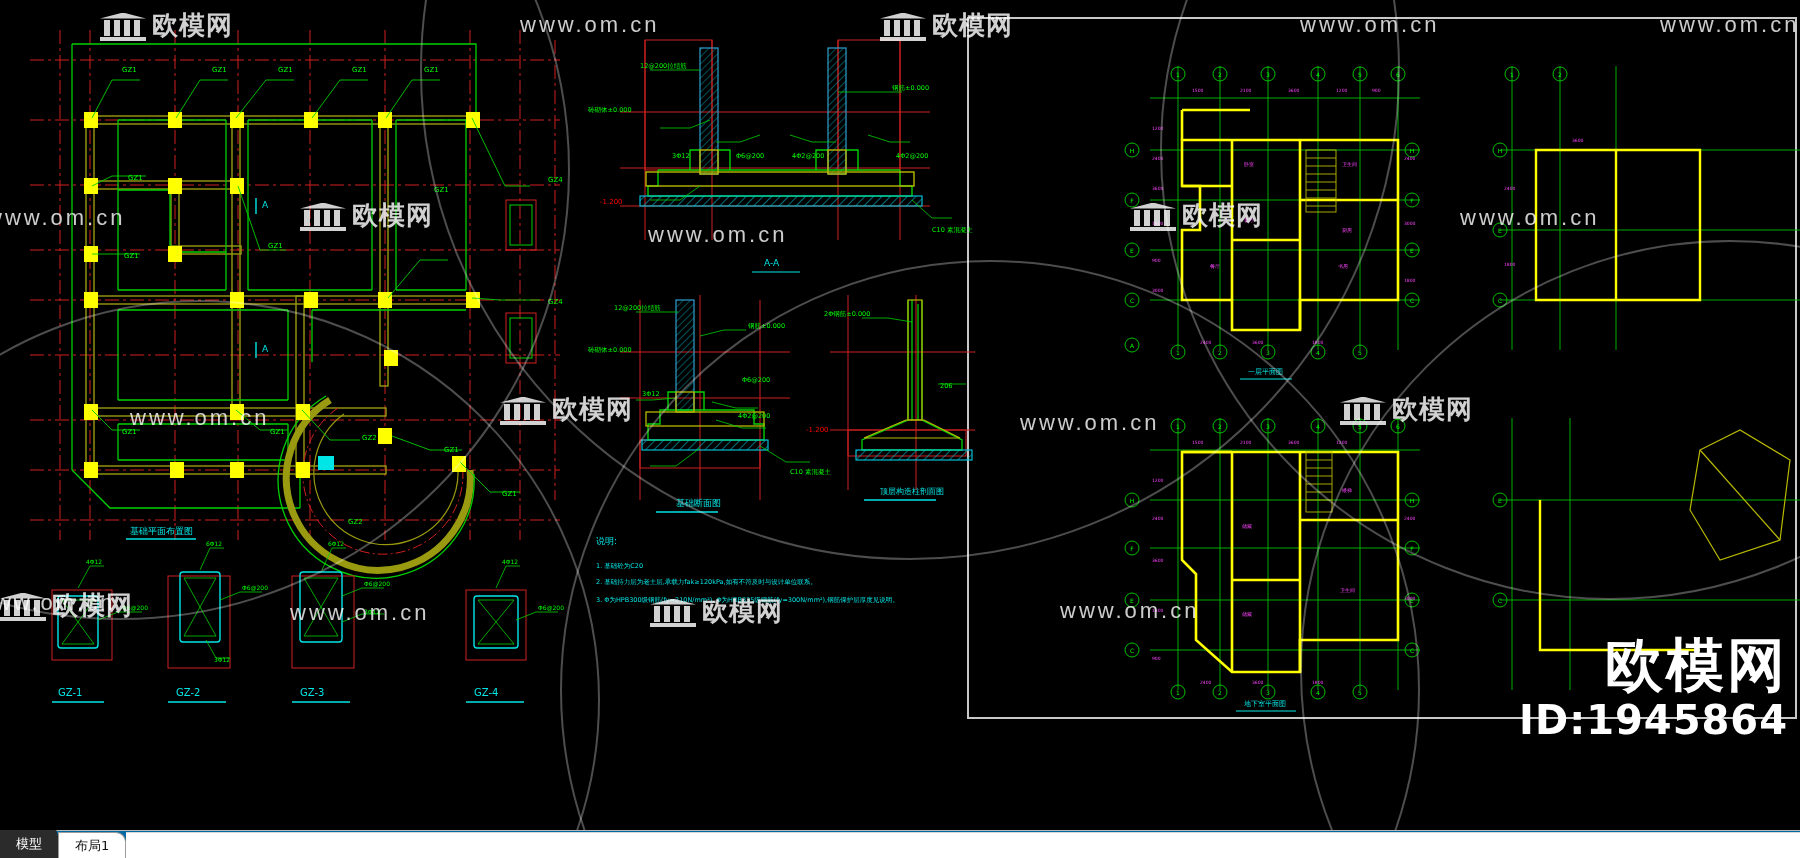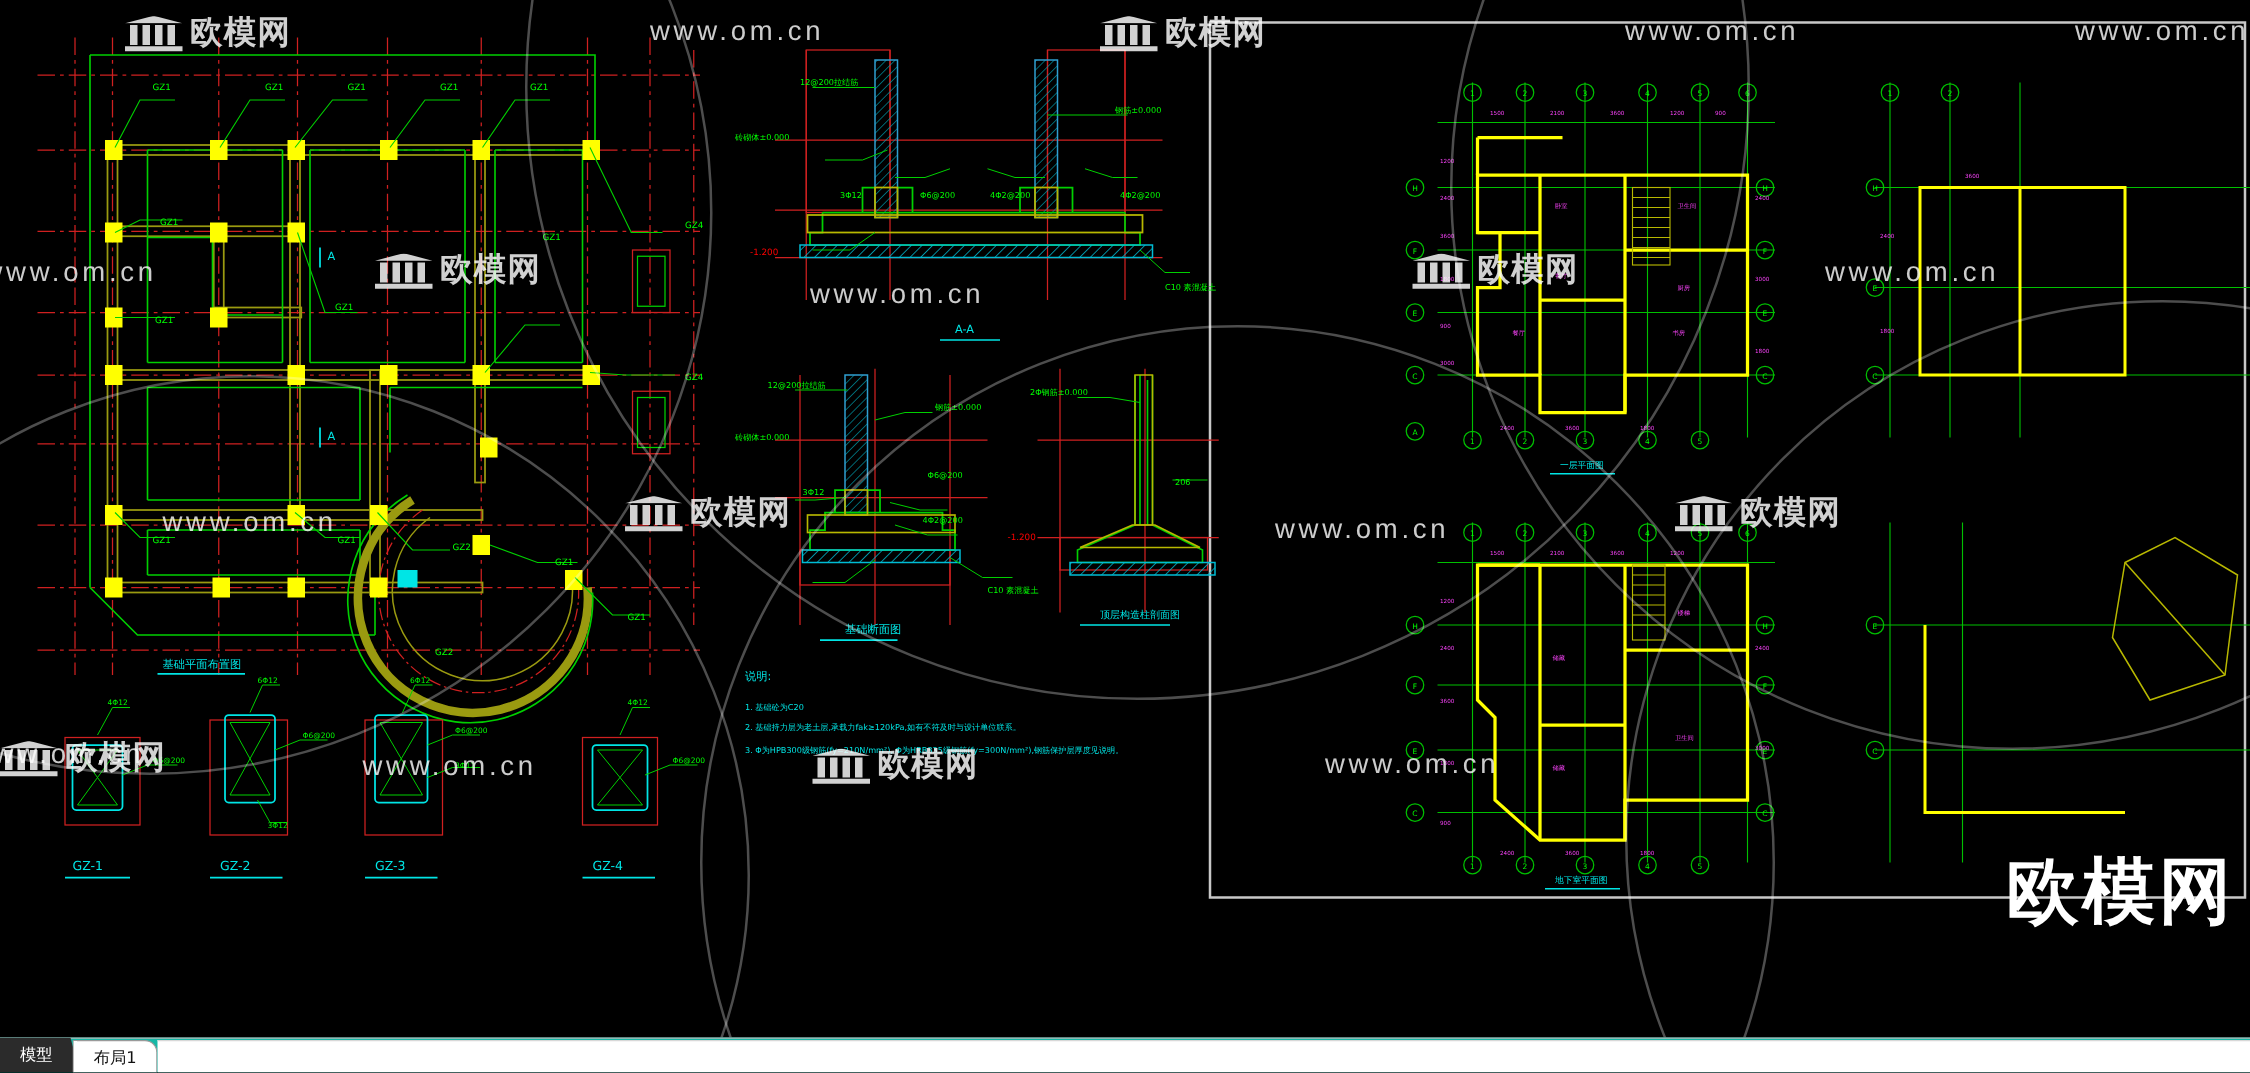--- a/index.html
+++ b/index.html
@@ -28,21 +28,21 @@
      font-family:"Liberation Sans", sans-serif; }
 
   .wm-big { position:absolute; right:12px; bottom:86px; text-align:right; pointer-events:none; }
   .wm-big .t1 { color:#fff; font-size:58px; font-weight:bold; letter-spacing:3px; font-family:"DejaVu Sans", sans-serif; line-height:1.05;}
   .wm-big .t2 { color:#fff; font-size:40px; font-weight:bold; letter-spacing:1px; font-family:"DejaVu Sans", sans-serif; line-height:1.2;}
 
   
   .swoosh { position:absolute; border-radius:50%; border:2px solid rgba(255,255,255,.30); }
 
   
-  .tabbar { position:absolute; left:0; bottom:0; width:1800px; height:28px; background:#14b8a6;
+  .tabbar { position:absolute; left:0; bottom:0; width:1800px; height:28px; background:#0369a1;
      border-top:1px solid #b8b8b8; display:flex; align-items:flex-end;justify-content:space-between; }
   .tabbar .strip { display:flex; align-items:flex-end; height:28px; }
   .tab { height:24px; display:flex; align-items:center; padding:0 16px; font-size:13px;
      color:#111; font-family:"DejaVu Sans", sans-serif; position:relative; }
   .tab.model { background:#2b2b2b; color:#fff; height:28px;
      clip-path: polygon(0 0, 88% 0, 100% 100%, 0 100%); padding-right:22px; }
   .tab.layout { background:#fff; border:1px solid #9a9a9a; border-bottom:none; height:26px;
      border-radius:0 10px 0 0; margin-left:-6px; }
   .tabbar .rest { flex:1; height:26px; background:#fff; border-top:1px solid #d8d8d8; }
 
@@ -817,20 +817,21 @@
 
       <div class="swoosh" style="left:-330px; top:-280px; width:900px; height:900px;"></div>
       <div class="swoosh" style="left:420px;  top:-420px; width:980px; height:980px;"></div>
       <div class="swoosh" style="left:1160px; top:-300px; width:900px; height:900px;"></div>
       <div class="swoosh" style="left:-200px; top:300px;  width:800px; height:800px;"></div>
       <div class="swoosh" style="left:560px;  top:260px;  width:860px; height:860px;"></div>
       <div class="swoosh" style="left:1300px; top:240px;  width:860px; height:860px;"></div>
 
       <div class="wm-big">
         <div class="t1">欧模网</div>
+        <div class="t2">ID:1945864</div>
       </div>
     </div>
   </div>
 
   <div class="tabbar">
     <div class="strip">
       <div class="tab model">模型</div>
       <div class="tab layout">布局1</div>
     </div>
     <div class="rest"></div>

